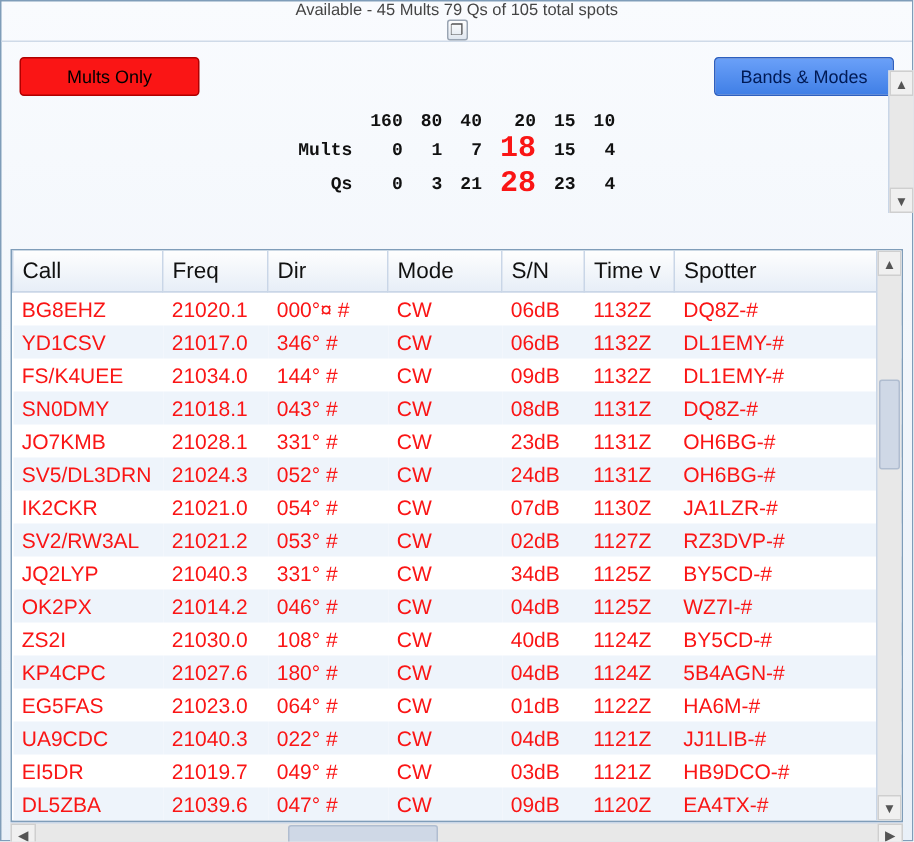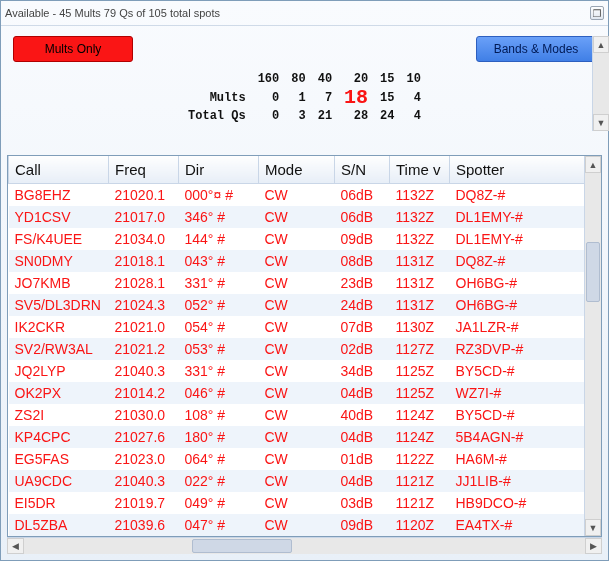--- a/index.html
+++ b/index.html
@@ -20,20 +20,21 @@
   }
   .titlebar {
     height: 34px;
     display: flex;
     align-items: center;
     justify-content: space-between;
     padding: 0 4px;
     font-size: 11px;
     color: #444;
     border-bottom: 1px solid #cfdae8;
+    flex-direction: column;
   }
   .titlebar .tb-right { display:flex; gap:4px; }
   .tb-btn {
     width: 14px; height: 14px;
     border: 1px solid #9aa5b3;
     background: linear-gradient(#fefefe,#e0e7f0);
     border-radius: 2px;
     display:flex; align-items:center; justify-content:center;
     font-size:10px; color:#555;
   }
@@ -193,26 +194,26 @@
           <tr>
             <td class="rowlab">Mults</td>
             <td>0</td>
             <td>1</td>
             <td>7</td>
             <td class="hot">18</td>
             <td>15</td>
             <td>4</td>
           </tr>
           <tr>
-            <td class="rowlab">Total Qs</td>
+            <td class="rowlab">Qs</td>
             <td>0</td>
             <td>3</td>
             <td>21</td>
-            <td>28</td>
-            <td>24</td>
+            <td class="hot">28</td>
+            <td>23</td>
             <td>4</td>
           </tr>
         </tbody>
     </table>
   </div>
 
   <div class="mainarea">
     <div class="grid-wrap">
       <table class="grid">
         <thead>

